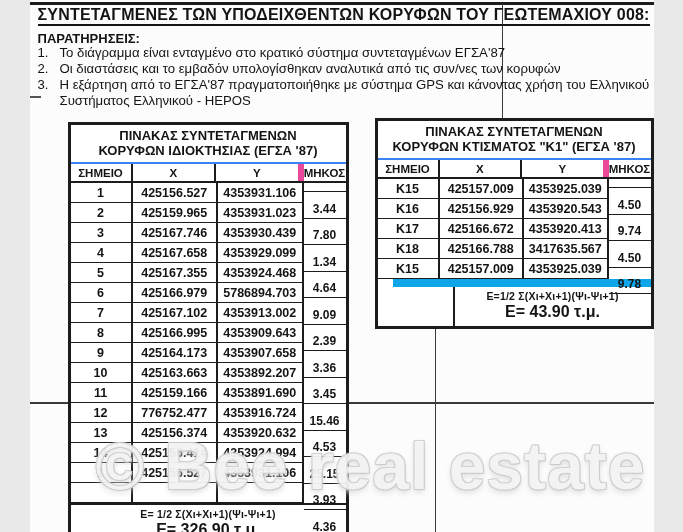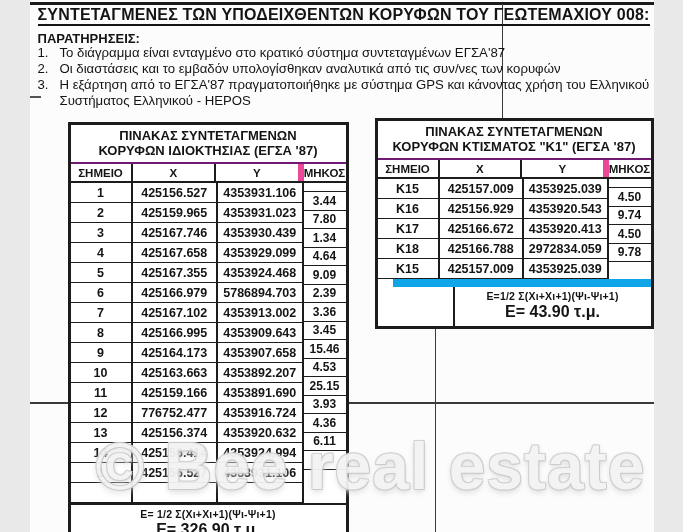--- a/index.html
+++ b/index.html
@@ -21,37 +21,37 @@
   .notes-heading{position:absolute;left:8px;top:31px;font-size:13px;font-weight:600;z-index:2;}
   .notes{position:absolute;left:8px;top:45px;width:670px;z-index:2;}
   .note{display:flex;font-size:13.2px;font-weight:500;line-height:16px;}
   .note-num{width:22px;flex:0 0 22px;}
   .note-cont{margin-left:22px;font-size:13.2px;font-weight:500;line-height:16px;}
 
   
   .tbl{position:absolute;background:#fff;border:3px solid #1c1c1c;z-index:2;}
   .tbl-left{left:38px;top:122px;width:275px;}
   .tbl-right{left:345px;top:118px;width:273px;}
-  .tbl-title{text-align:center;padding:3px 0 4px;border-bottom:2px solid #701a75;
+  .tbl-title{text-align:center;padding:3px 0 4px;border-bottom:2px solid #3b82f6;
              font-size:13px;font-weight:600;line-height:15px;}
   .hdr-row{display:flex;height:17px;border-bottom:2px solid #1c1c1c;
            font-size:11.5px;font-weight:700;}
   .hdr-row .cell{display:flex;align-items:center;justify-content:center;}
   .c-pt{flex:0 0 60px;border-right:2px solid #1c1c1c;}
   .c-x{flex:1 1 0;border-right:2px solid #1c1c1c;}
   .c-y{flex:1 1 0;}
   .c-len{flex:0 0 42px;border-left:6px solid #ec4899;}
   .tbl-body{position:relative;padding-right:44px;}
   .row{display:flex;height:19px;border-bottom:1.5px solid #1c1c1c;
        font-size:12.5px;font-weight:600;}
   .row:last-child{border-bottom:none;}
   .row .cell{display:flex;align-items:center;justify-content:center;}
   .row-empty .cell{color:transparent;}
   .len-col{position:absolute;top:0;right:0;bottom:0;width:42px;border-left:2px solid #1c1c1c;
-           display:flex;flex-direction:column;font-size:12px;font-weight:600;}
+           display:flex;flex-direction:column;font-size:12px;font-weight:600;gap:8px;}
   .len-half{height:8px;flex:0 0 8px;border-bottom:1.5px solid #1c1c1c;}
   .len-cell{height:17.5px;flex:0 0 17.5px;border-bottom:1.5px solid #1c1c1c;
             display:flex;align-items:center;justify-content:center;}
   .len-cell.blank{color:transparent;}
   .formula-box{border-top:2.5px solid #1c1c1c;text-align:center;padding:3px 0 5px;}
   .formula-line{font-size:10.5px;font-weight:600;letter-spacing:.2px;}
   .area-line{font-size:16px;font-weight:600;margin-top:1px;}
   .formula-row{display:flex;border-top:8px solid #0ea5e9;margin-left:15px;}
   .formula-row .f-left{flex:0 0 60px;border-right:2px solid #1c1c1c;}
   .formula-row .f-main{flex:1;text-align:center;padding:3px 0 5px;}
@@ -238,21 +238,21 @@
           <div class="cell c-y">4353920.543</div>
         </div>
       <div class="row">
           <div class="cell c-pt">K17</div>
           <div class="cell c-x">425166.672</div>
           <div class="cell c-y">4353920.413</div>
         </div>
       <div class="row">
           <div class="cell c-pt">K18</div>
           <div class="cell c-x">425166.788</div>
-          <div class="cell c-y">2972834.059</div>
+          <div class="cell c-y">3417635.567</div>
         </div>
       <div class="row">
           <div class="cell c-pt">K15</div>
           <div class="cell c-x">425157.009</div>
           <div class="cell c-y">4353925.039</div>
         </div>
       <div class="len-col">
         <div class="len-half"></div>
         <div class="len-cell">4.50</div>
         <div class="len-cell">9.74</div>

